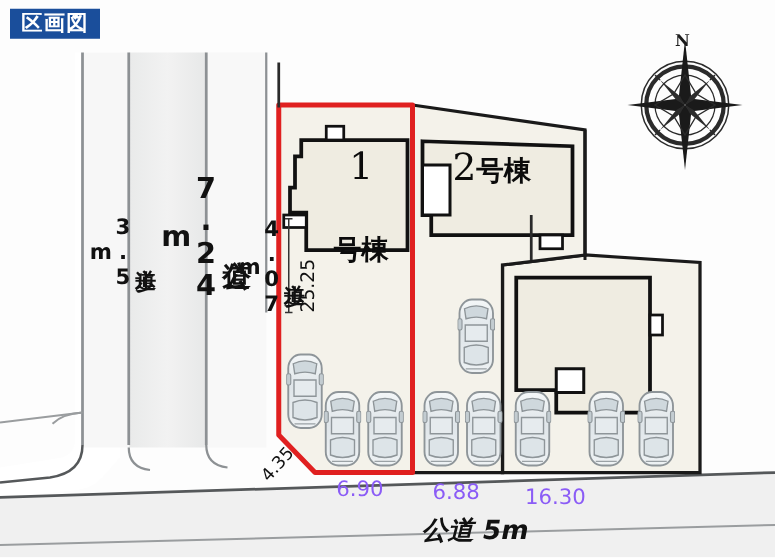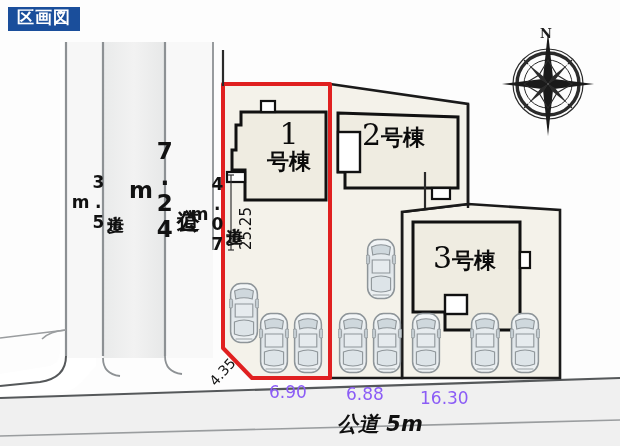--- a/index.html
+++ b/index.html
@@ -22,21 +22,21 @@
     left: 8px;
     top: 7px;
     background: #1a4e9b;
     color: #ffffff;
     font-size: 17px;
     font-weight: bold;
     letter-spacing: 1px;
     padding: 3px 9px 4px 9px;
     line-height: 1;
     z-index: 60;
-    font-family: Liberation Mono, monospace;
+    font-family: Liberation Serif, serif;
   }
 
   
   #plan {
     position: absolute;
     left: 0; top: 0;
     width: 620px;
     height: 446px;
   }
 
@@ -118,20 +118,21 @@
     font-weight: 500;
   }
   .bldg-label .num {
     font-size: 30px;
     font-family: "DejaVu Serif", serif;
   }
   .bldg-label .suf {
     font-size: 22px;
     font-family: "DejaVu Sans", sans-serif;
     font-weight: 600;
+    margin-top: 39px;
   }
   #bldg1-label { left: 267px; top: 118px; text-align: center; line-height: 1.08; }
   #bldg1-label .num { display: block; }
   #bldg1-label .suf { display: block; }
   #bldg2-label { left: 362px; top: 117px; }
   #bldg3-label { left: 433px; top: 240px; }
 
   
   #compass-n {
     position: absolute;
@@ -321,17 +322,14 @@
 
   <div class="bldg-label" id="bldg1-label">
     <span class="num">1</span>
     <span class="suf">号棟</span>
   </div>
 
   <div class="bldg-label" id="bldg2-label">
     <span class="num">2</span><span class="suf">号棟</span>
   </div>
 
-  <div class="bldg-label" id="bldg3-label">
-    <span class="num">3</span><span class="suf">号棟</span>
-  </div>
 
 </div>
 
 </body></html>

